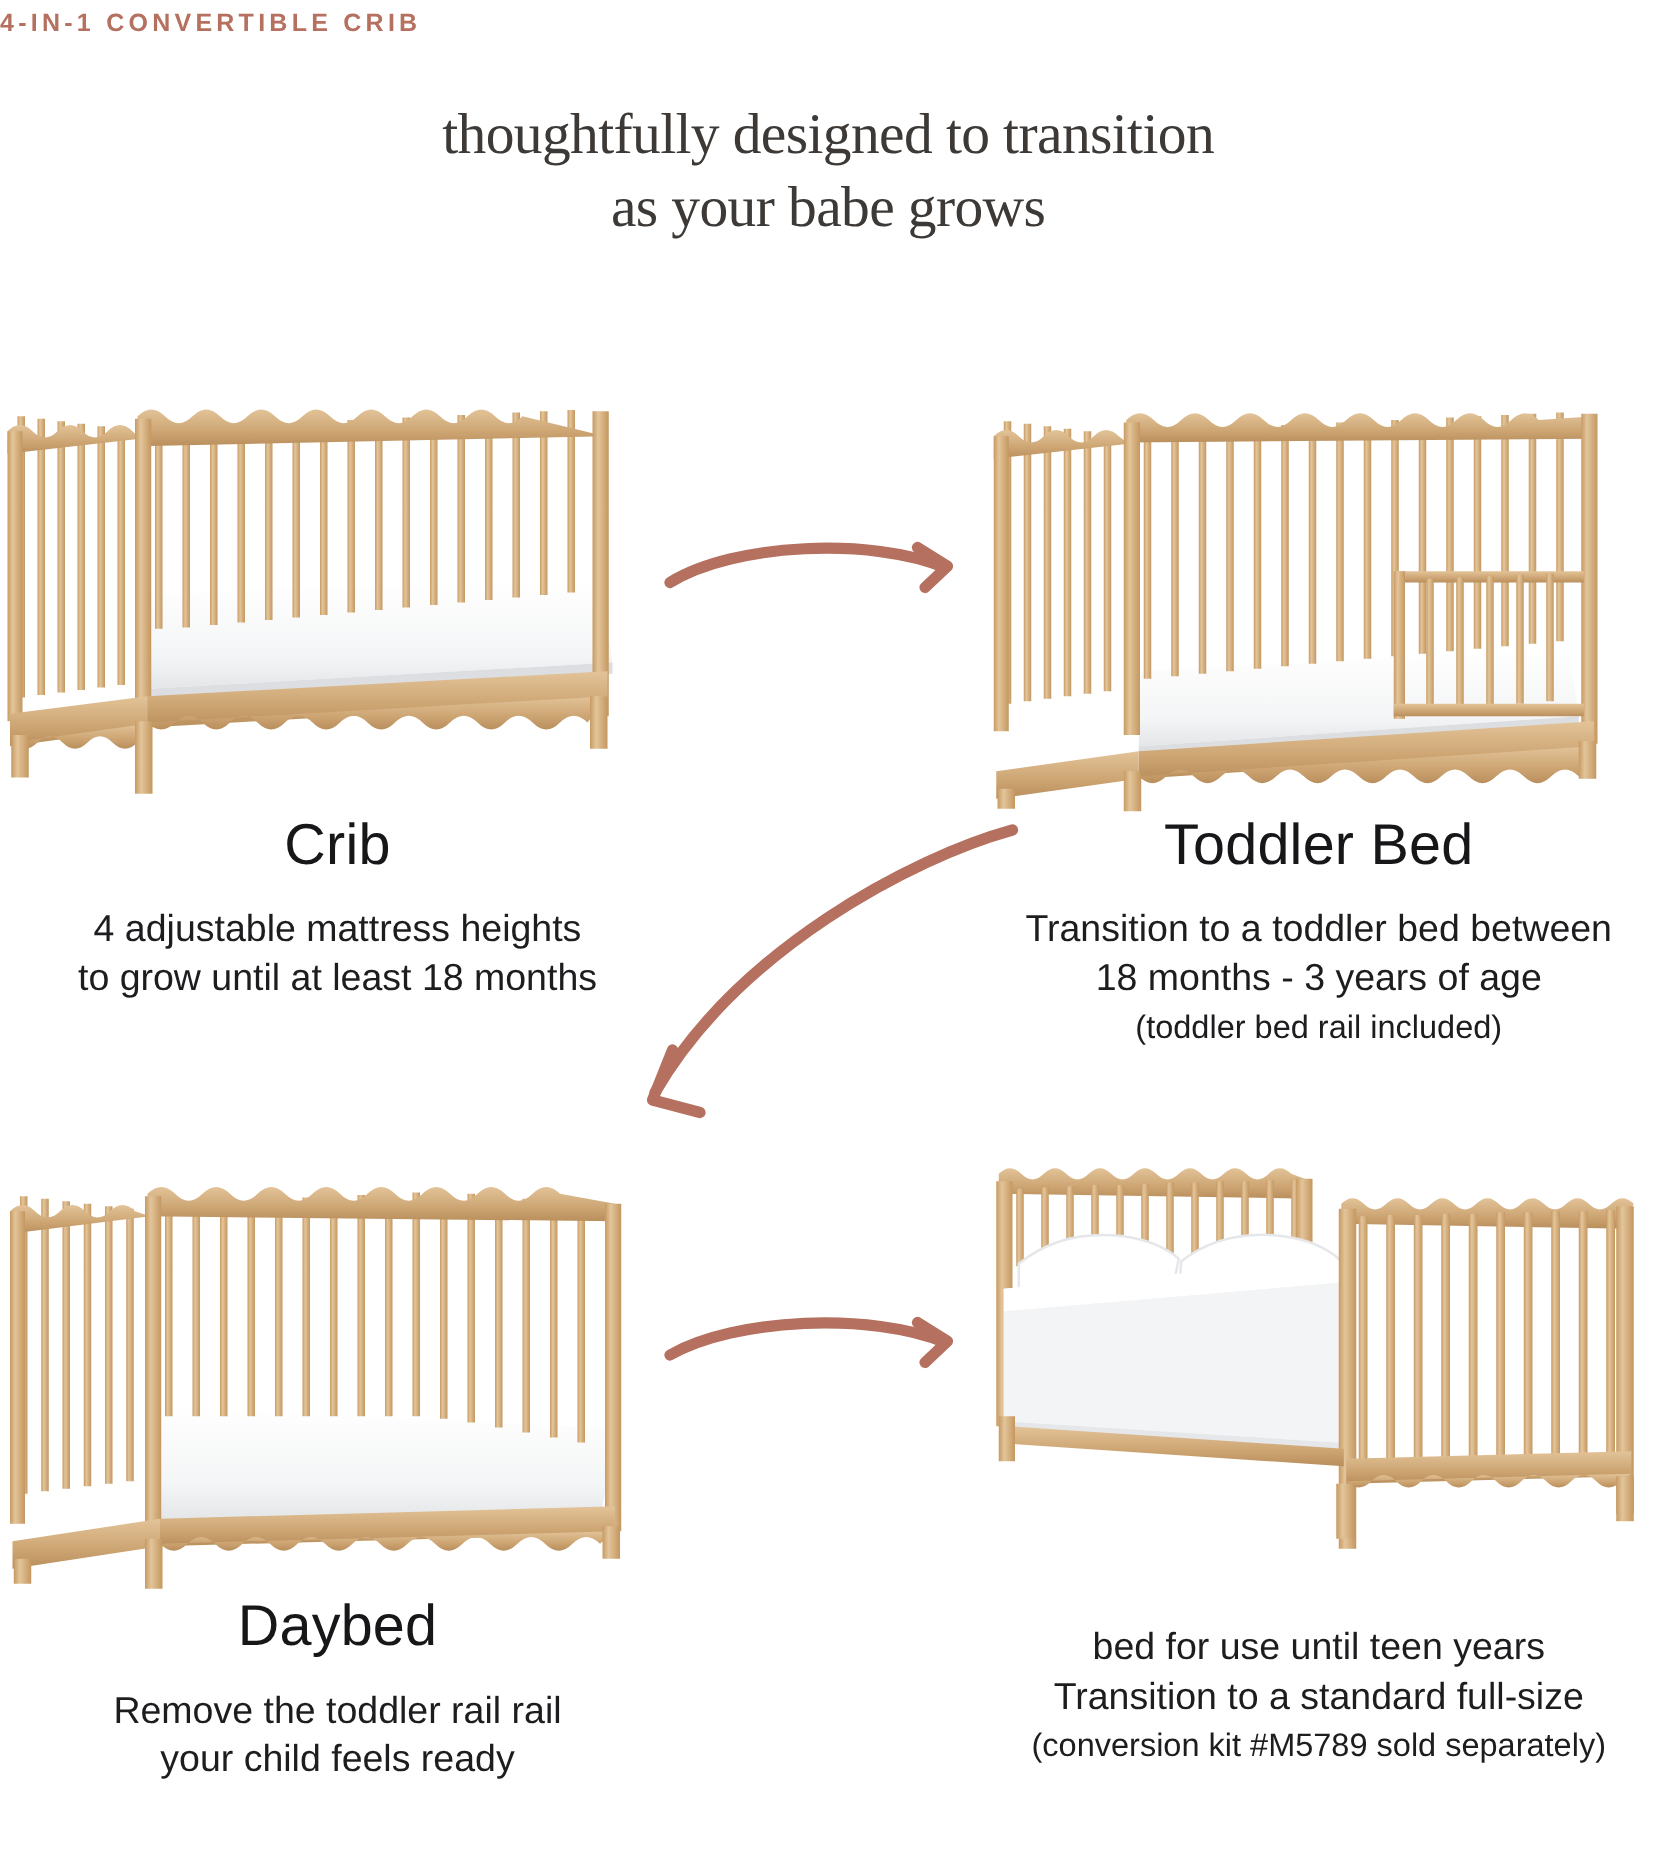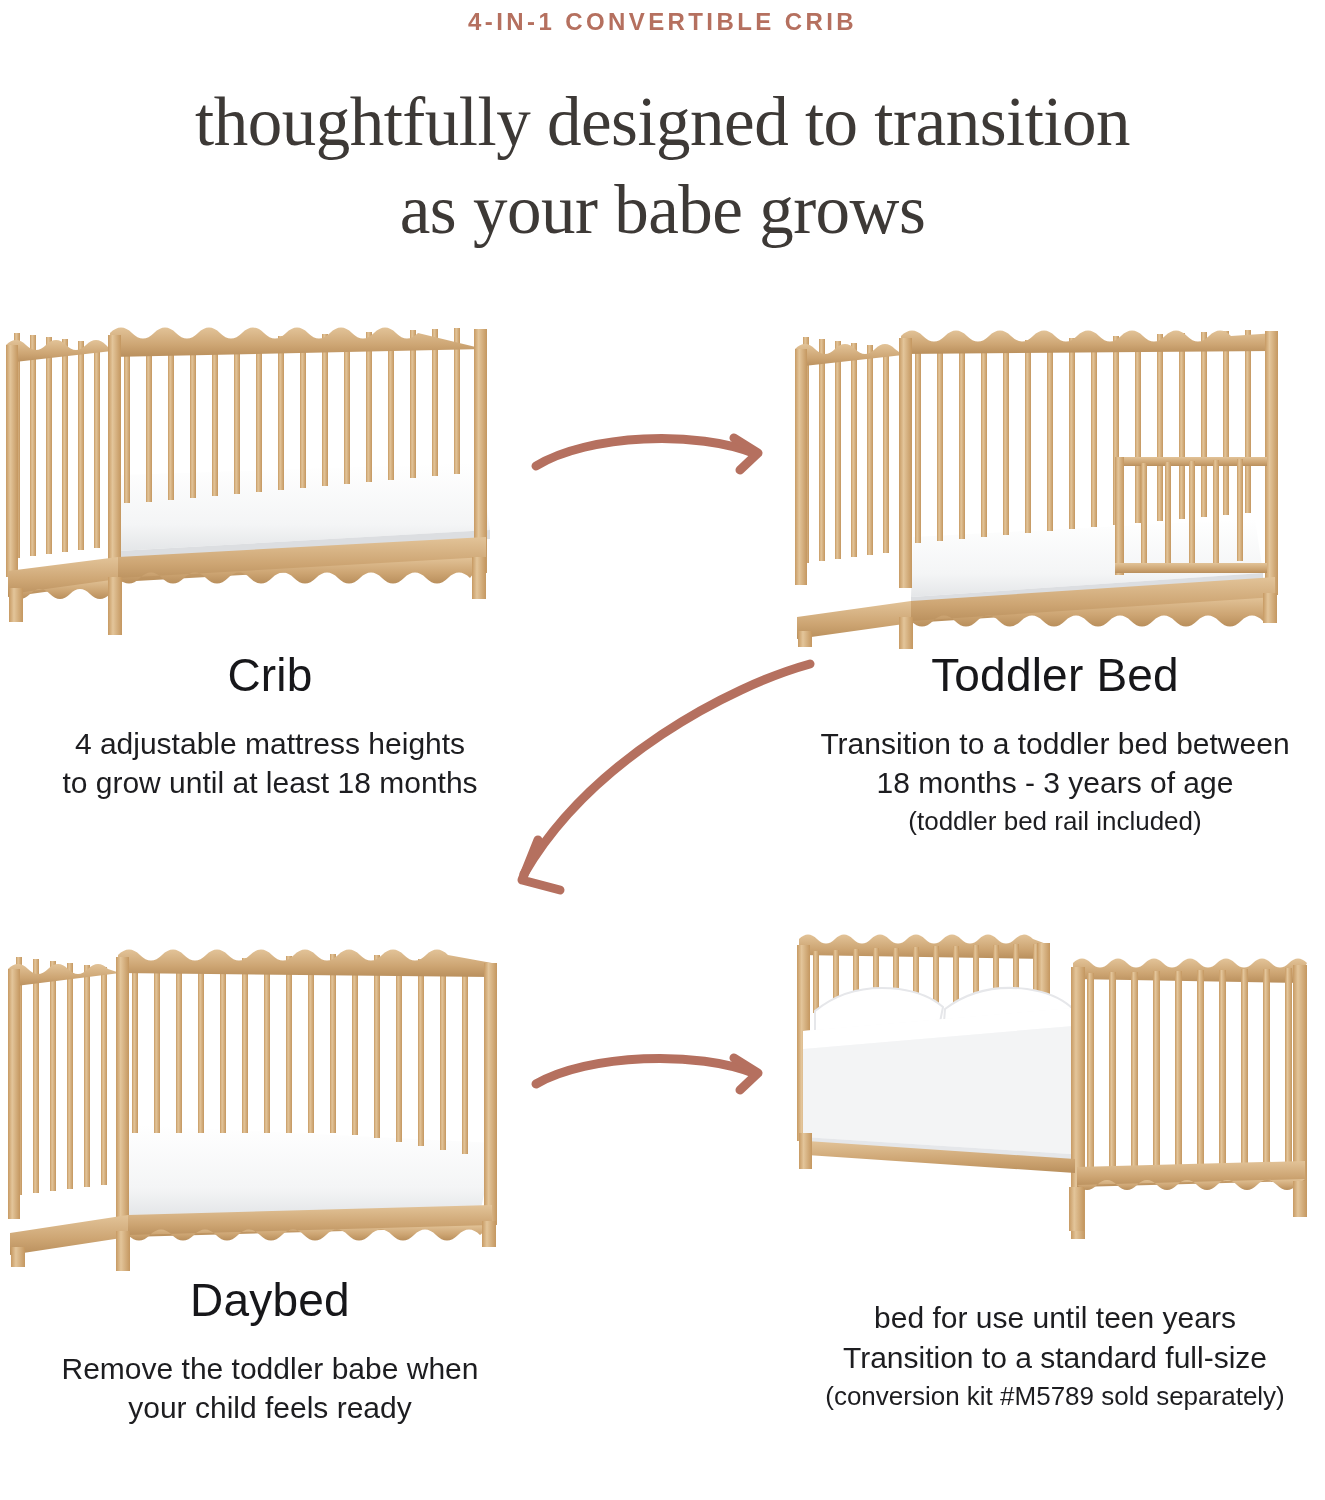--- a/index.html
+++ b/index.html
@@ -16,36 +16,35 @@
     font-family: "Liberation Sans", sans-serif;
     -webkit-font-smoothing: antialiased;
   }
 
   
   .eyebrow {
     position: absolute;
     top: 8px;
     left: 0;
     width: 1325px;
-    text-align: center;
     font-family: "Liberation Sans", sans-serif;
-    font-size: 24px;
+    font-size: 20px;
     font-weight: 700;
     letter-spacing: 3.4px;
     color: #b5705f;
   }
   .headline {
     position: absolute;
     top: 78px;
     left: 0;
     width: 1325px;
     text-align: center;
     font-family: "Liberation Serif", serif;
     font-weight: 400;
-    font-size: 69px;
+    font-size: 46px;
     line-height: 1.28;
     letter-spacing: -0.5px;
     color: #3d3936;
   }
   .headline .l2 { display: block; }
 
   
   .panel { position: absolute; }
   .p-tl { left: 0;    top: 305px;  width: 540px; }
   .p-tr { left: 785px; top: 305px; width: 540px; }
@@ -316,21 +315,21 @@
                q11,11 22,0 q11,-11 22,0 q11,11 22,0 q11,-11 22,0 L492,310 L128,320 Z" fill="url(#wh)"></path>
 
       <rect x="11" y="332" width="14" height="20" fill="url(#wv)"></rect>
       <rect x="116" y="316" width="14" height="40" fill="url(#wv)"></rect>
       <rect x="482" y="306" width="14" height="26" fill="url(#wv)"></rect>
     </svg>
   </div>
   <div class="caption">
     <div class="cap-title">Daybed</div>
     <div class="cap-body">
-      <div>Remove the toddler babe when</div>
+      <div>Remove the toddler rail rail</div>
       <div>your child feels ready</div>
     </div>
   </div>
 </div>
 
 <div class="panel p-br">
   <div class="art art-mid">
     <svg class="furn" width="540" height="360" viewBox="0 0 540 360" aria-hidden="true">
 
       <path d="M14,24 q9,-9 18,0 q9,9 18,0 q9,-9 18,0 q9,9 18,0 q9,-9 18,0 q9,9 18,0

